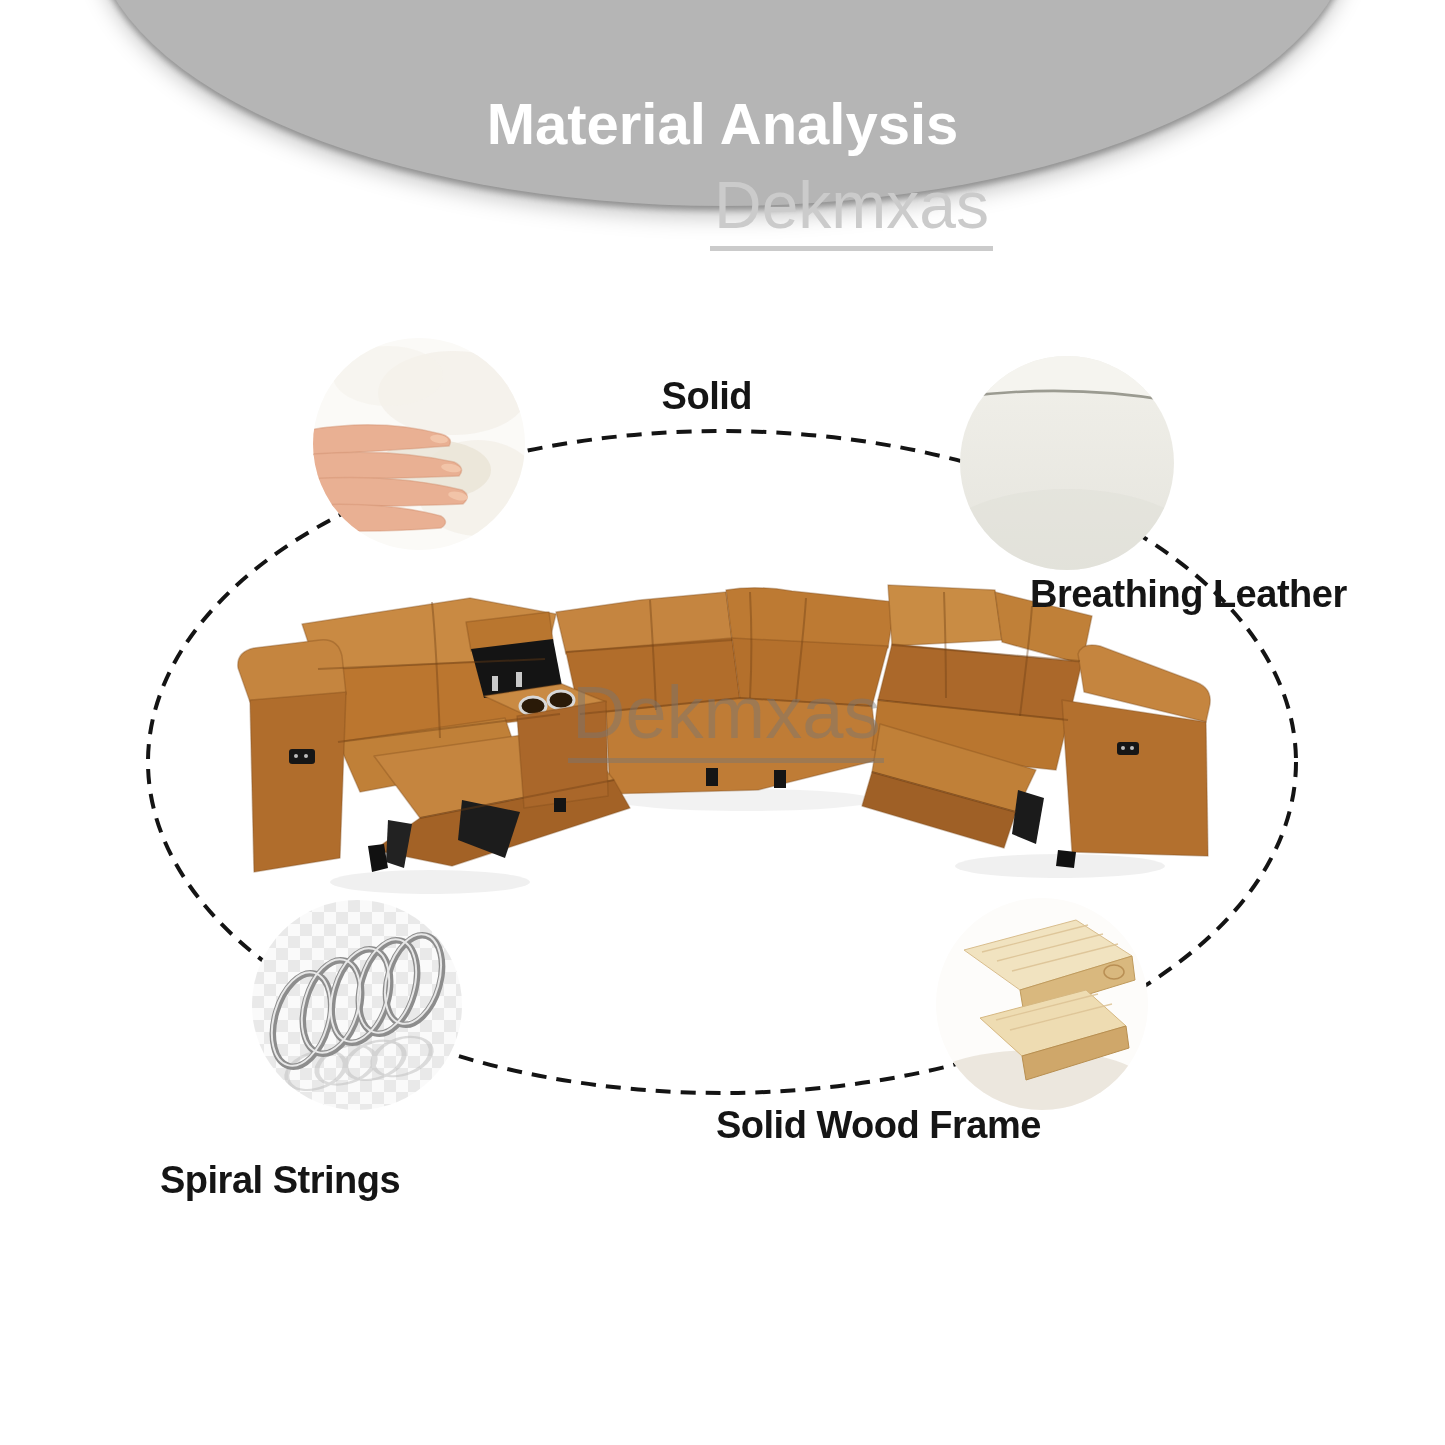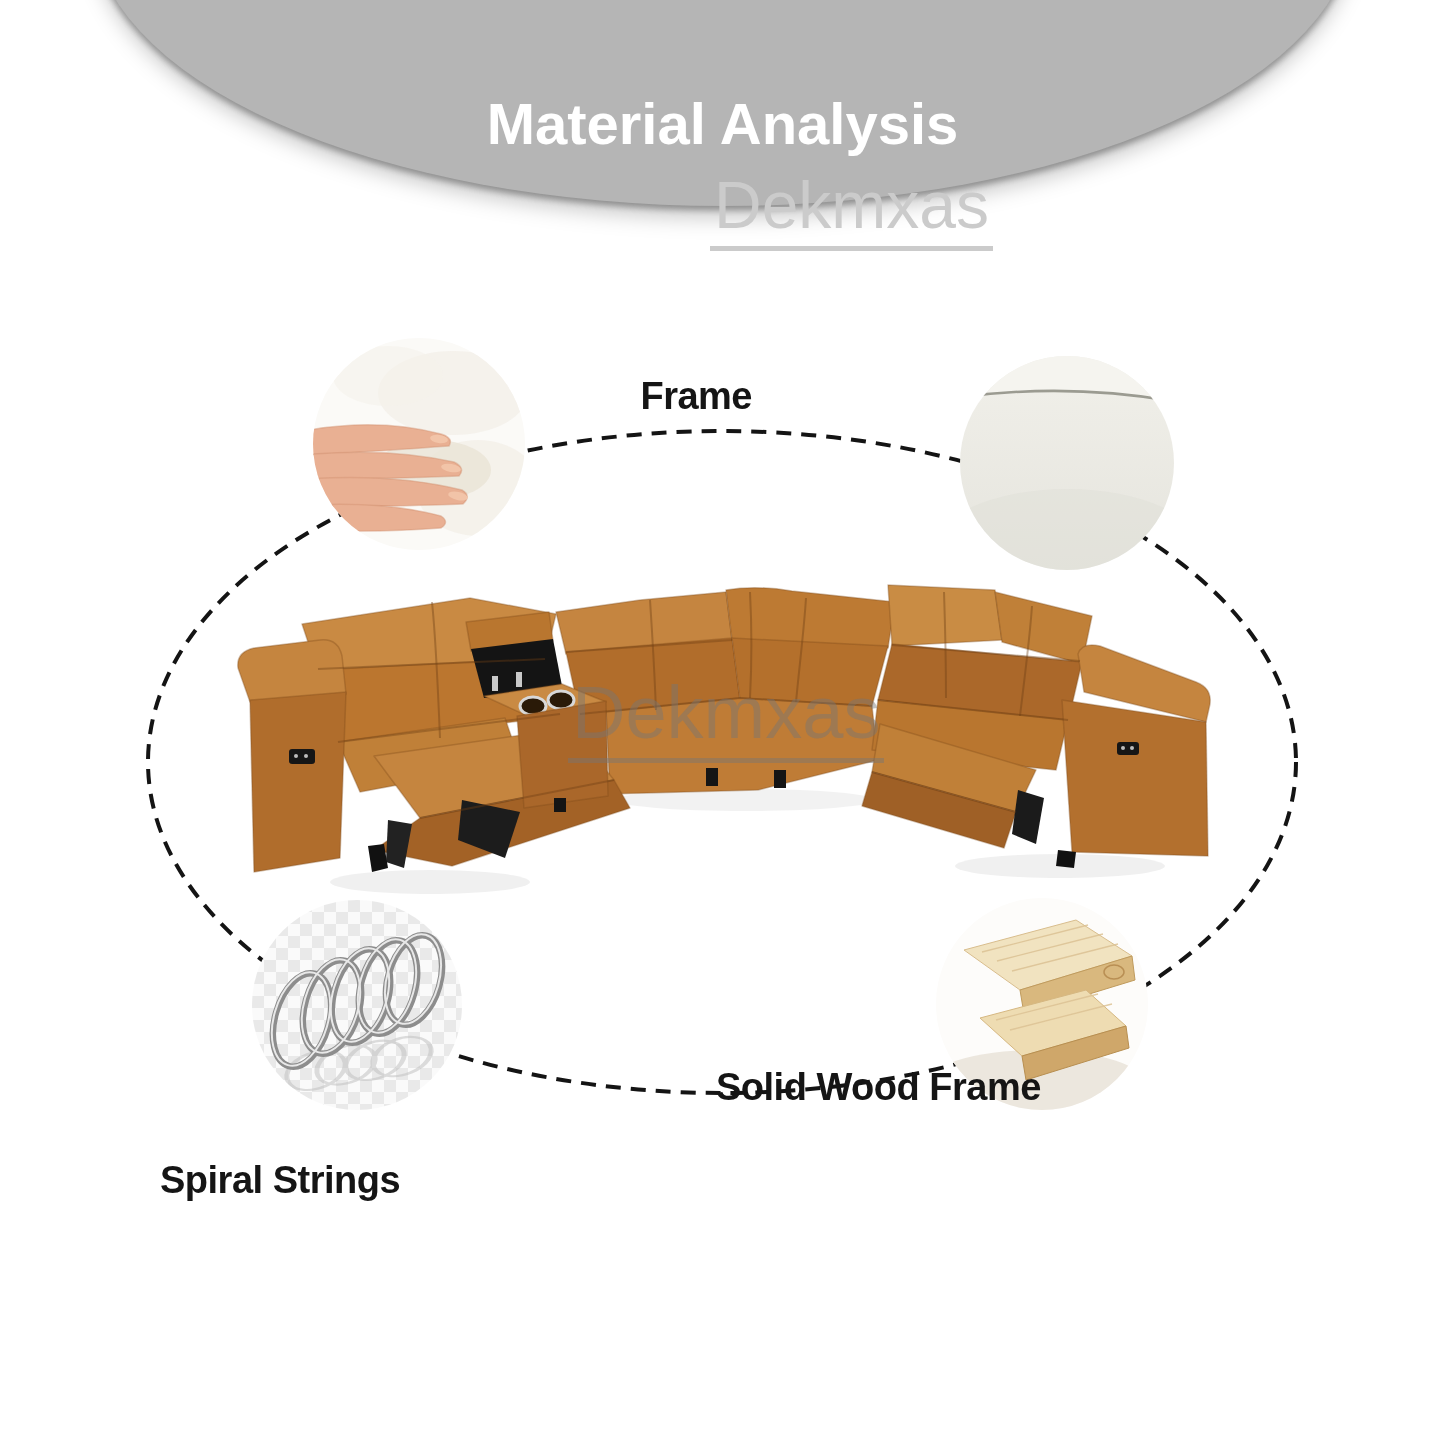--- a/index.html
+++ b/index.html
@@ -34,21 +34,21 @@
   .circle svg{display:block;width:100%;height:100%;}
   
   .label{
     position:absolute;z-index:6;color:#151515;font-weight:bold;font-size:38px;
     letter-spacing:-0.5px;line-height:1.28;white-space:nowrap;
   }
   .label span{display:block;}
   .lbl-foam{right:693px;top:372px;text-align:right;}
   .lbl-leather{left:1030px;top:570px;}
   .lbl-springs{left:160px;top:1112px;margin-top:44px;}
-  .lbl-wood{left:716px;top:1063px;}
+  .lbl-wood{left:716px;top:1101px;}
 </style>
 </head>
 <body>
 
 <div class="page">
 
   <div class="banner-wrap">
     <div class="banner"></div>
   </div>
   <h1 class="title">Material Analysis</h1>
@@ -234,21 +234,24 @@
         <g stroke="#dcc294" stroke-width="1.3" opacity="0.85" fill="none">
           <path d="M60,122 L162,96"></path>
           <path d="M74,132 L176,106"></path>
         </g>
         <path d="M86,158 L190,128 L193,150 L90,182 Z" fill="#cfa76a" stroke="#b78e50" stroke-width="1"></path>
       </g>
     </svg>
   </div>
 
   <div class="label lbl-foam">
-    <span>Frame</span>
+    <span>Solid</span>
+  </div>
+  <div class="label lbl-leather">
+    <span>Breathing Leather</span>
   </div>
   <div class="label lbl-springs">
     <span>Spiral Strings</span>
   </div>
   <div class="label lbl-wood">
     <span>Solid Wood Frame</span>
   </div>
 
 </div>
 

